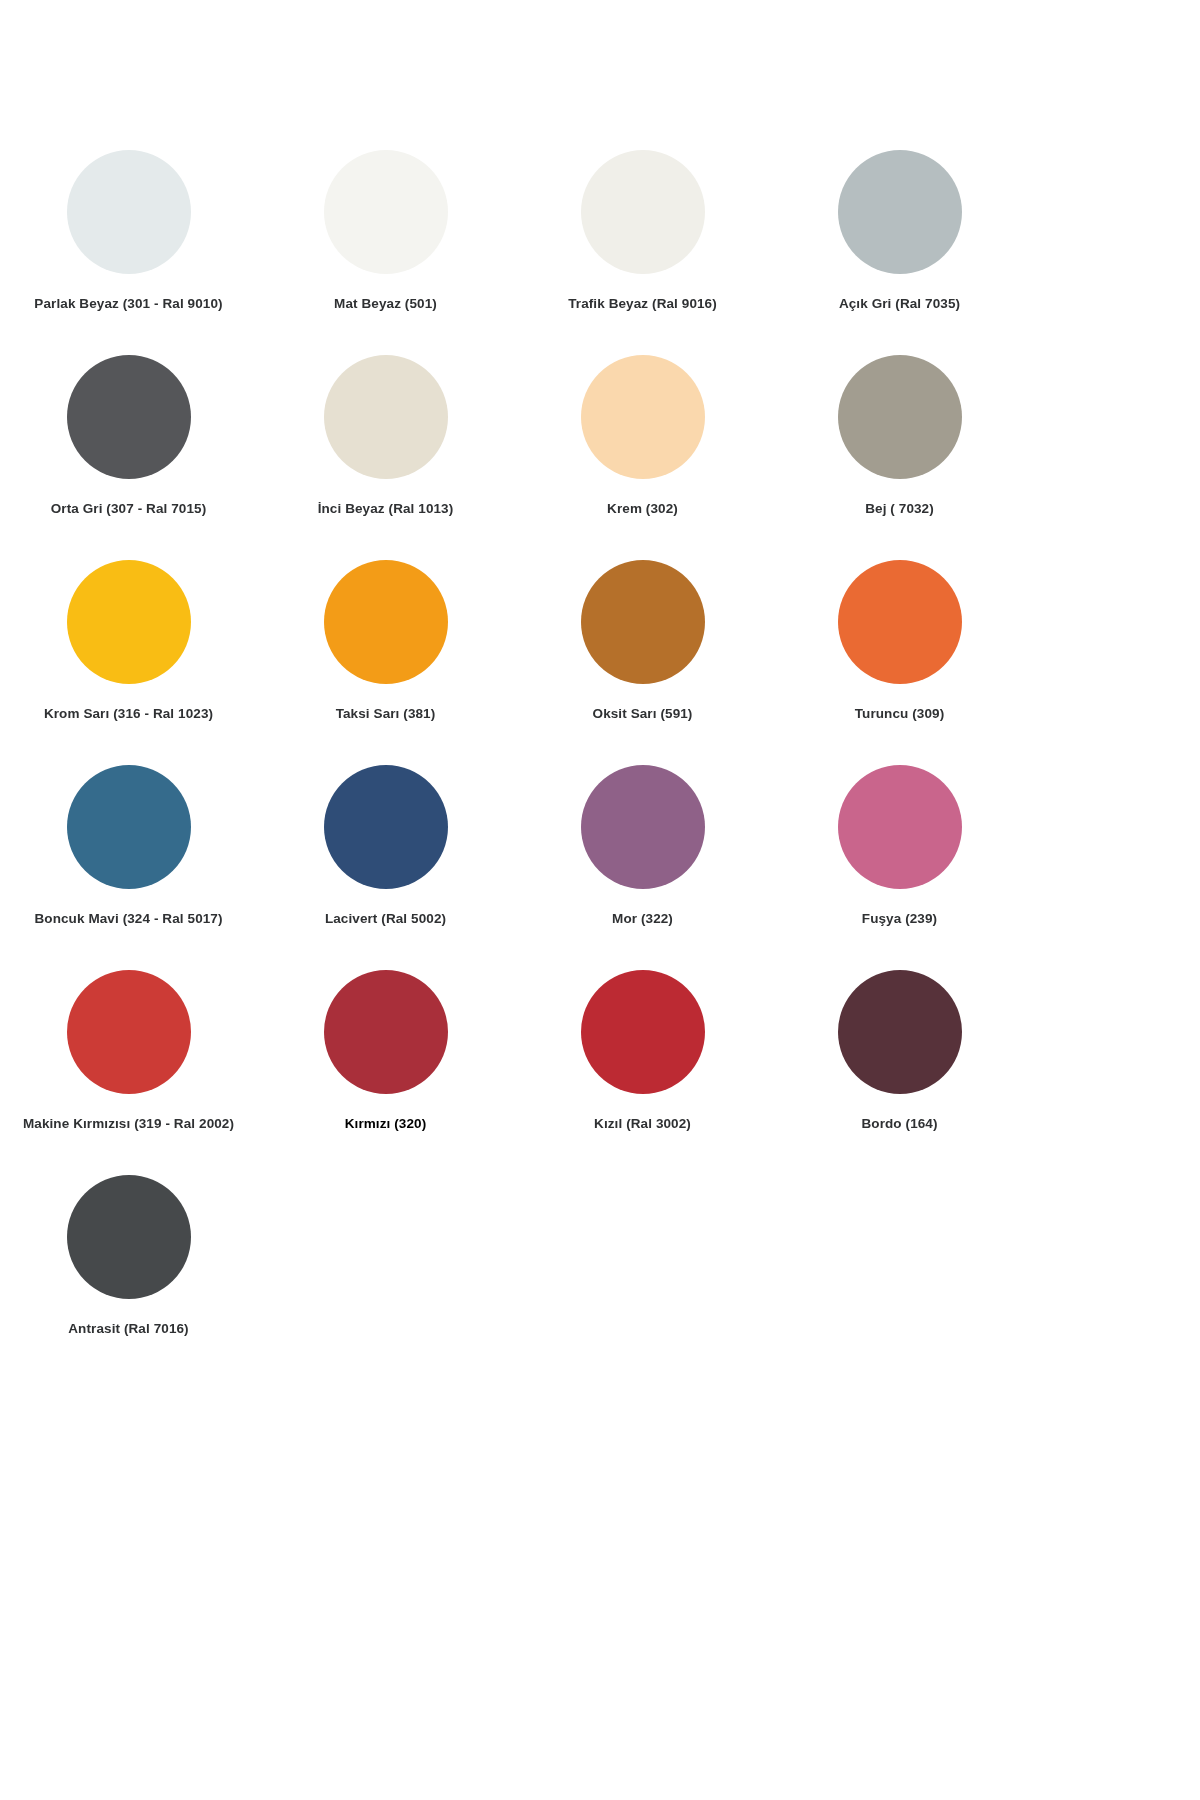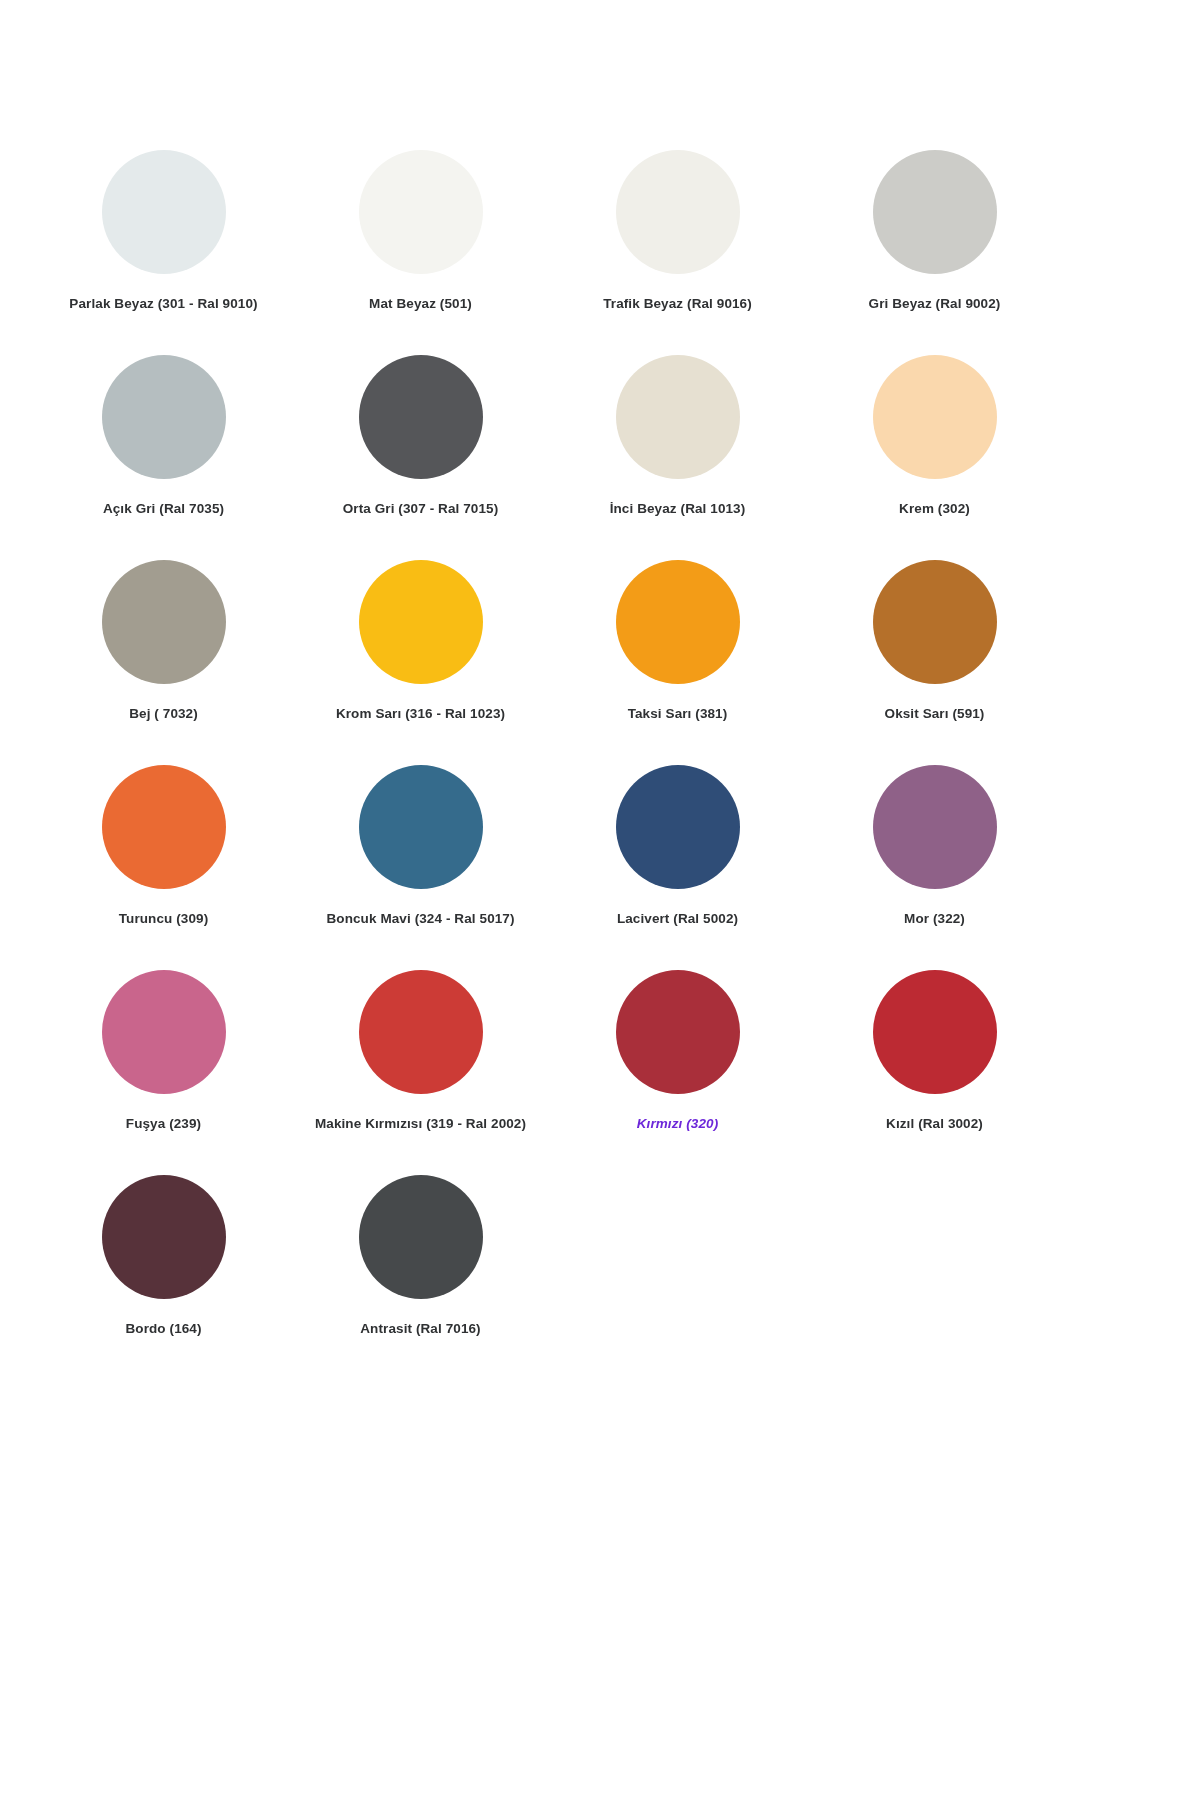--- a/index.html
+++ b/index.html
@@ -29,21 +29,20 @@
     left: 0;
     top: 0;
     width: 1070px;
     padding: 150px 0 0 0;
     box-sizing: border-box;
     display: grid;
     grid-template-columns: repeat(4, 257px);
     grid-auto-rows: 205px;
     justify-content: start;
     align-content: start;
-    margin-left: 35px;
   }
 
   .swatch-cell {
     position: relative;
     display: flex;
     flex-direction: column;
     align-items: center;
     justify-content: flex-start;
   }
 
@@ -78,24 +77,20 @@
         <div class="swatch-dot" style="background: rgb(228, 234, 235);"></div>
         <div class="swatch-label" style="color: rgb(47, 49, 51);">Parlak Beyaz (301 - Ral 9010)</div>
       </div>
       <div class="swatch-cell">
         <div class="swatch-dot" style="background: rgb(244, 244, 240);"></div>
         <div class="swatch-label" style="color: rgb(47, 49, 51);">Mat Beyaz (501)</div>
       </div>
       <div class="swatch-cell">
         <div class="swatch-dot" style="background: rgb(240, 239, 233);"></div>
         <div class="swatch-label" style="color: rgb(47, 49, 51);">Trafik Beyaz (Ral 9016)</div>
-      </div>
-      <div class="swatch-cell">
-        <div class="swatch-dot" style="background: rgb(204, 204, 200);"></div>
-        <div class="swatch-label" style="color: rgb(47, 49, 51);">Gri Beyaz (Ral 9002)</div>
       </div>
       <div class="swatch-cell">
         <div class="swatch-dot" style="background: rgb(181, 190, 192);"></div>
         <div class="swatch-label" style="color: rgb(47, 49, 51);">Açık Gri (Ral 7035)</div>
       </div>
       <div class="swatch-cell">
         <div class="swatch-dot" style="background: rgb(85, 86, 89);"></div>
         <div class="swatch-label" style="color: rgb(47, 49, 51);">Orta Gri (307 - Ral 7015)</div>
       </div>
       <div class="swatch-cell">
@@ -141,21 +136,21 @@
       <div class="swatch-cell">
         <div class="swatch-dot" style="background: rgb(201, 101, 140);"></div>
         <div class="swatch-label" style="color: rgb(47, 49, 51);">Fuşya (239)</div>
       </div>
       <div class="swatch-cell">
         <div class="swatch-dot" style="background: rgb(204, 59, 54);"></div>
         <div class="swatch-label" style="color: rgb(47, 49, 51);">Makine Kırmızısı (319 - Ral 2002)</div>
       </div>
       <div class="swatch-cell">
         <div class="swatch-dot" style="background: rgb(169, 47, 58);"></div>
-        <div class="swatch-label" style="color: #6d28d9; font-style: italic;">Kırmızı (320)</div>
+        <div class="swatch-label" style="color: #000000;">Kırmızı (320)</div>
       </div>
       <div class="swatch-cell">
         <div class="swatch-dot" style="background: rgb(188, 42, 51);"></div>
         <div class="swatch-label" style="color: rgb(47, 49, 51);">Kızıl (Ral 3002)</div>
       </div>
       <div class="swatch-cell">
         <div class="swatch-dot" style="background: rgb(87, 50, 58);"></div>
         <div class="swatch-label" style="color: rgb(47, 49, 51);">Bordo (164)</div>
       </div>
       <div class="swatch-cell">

